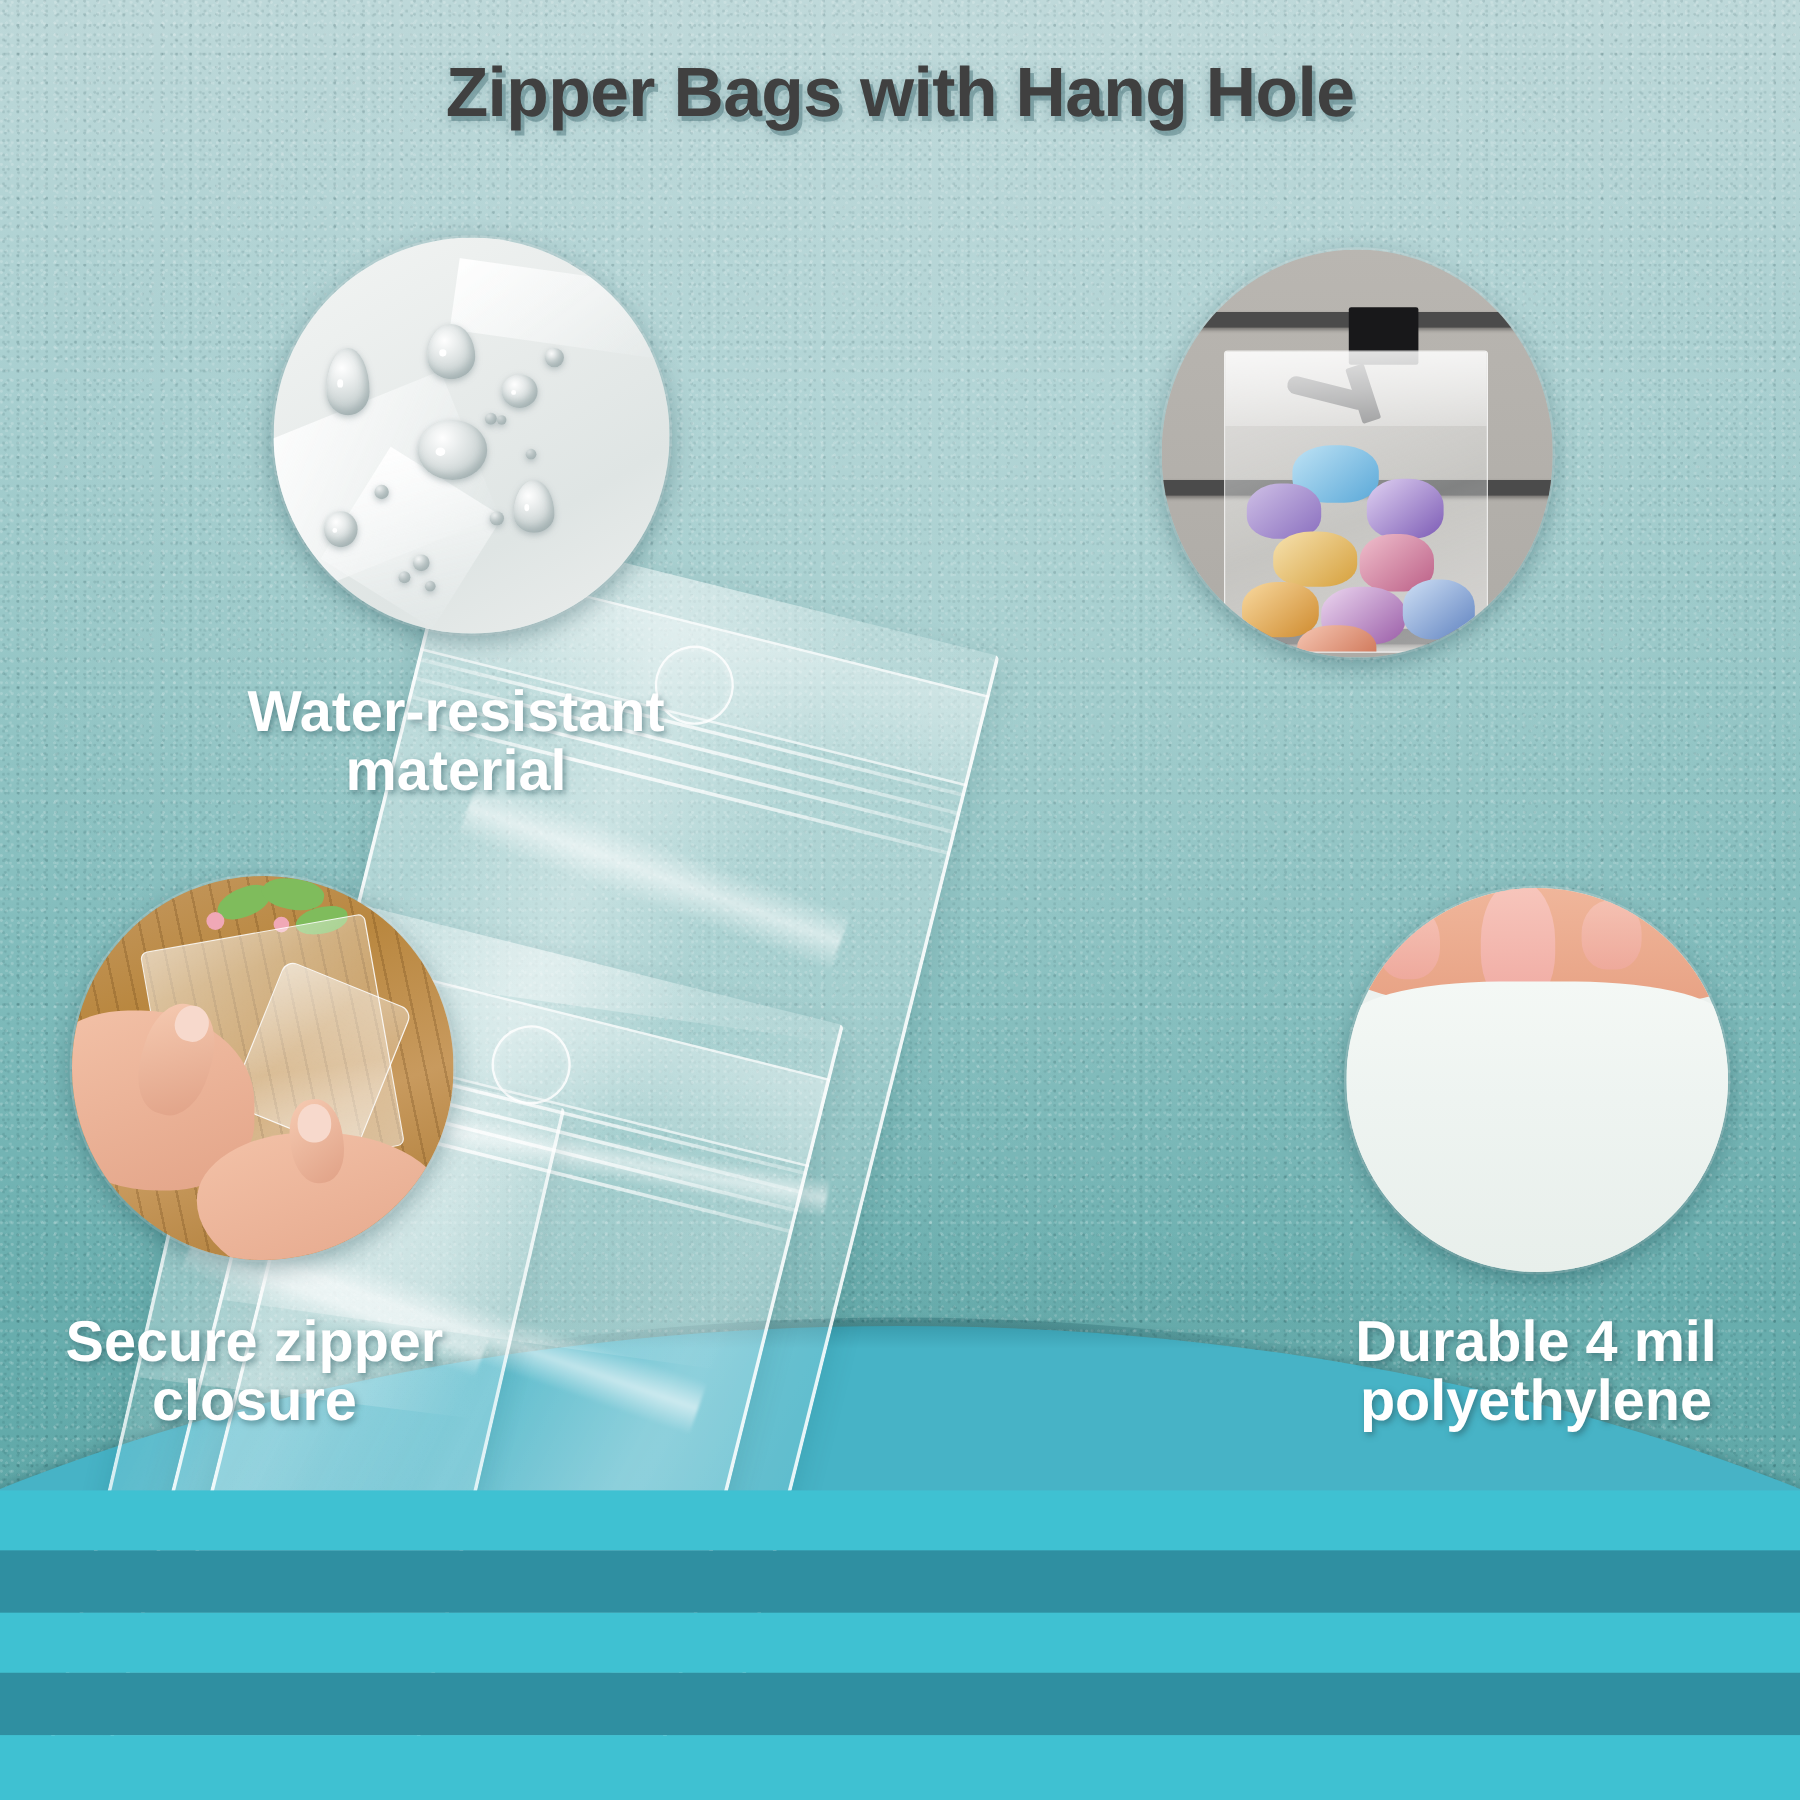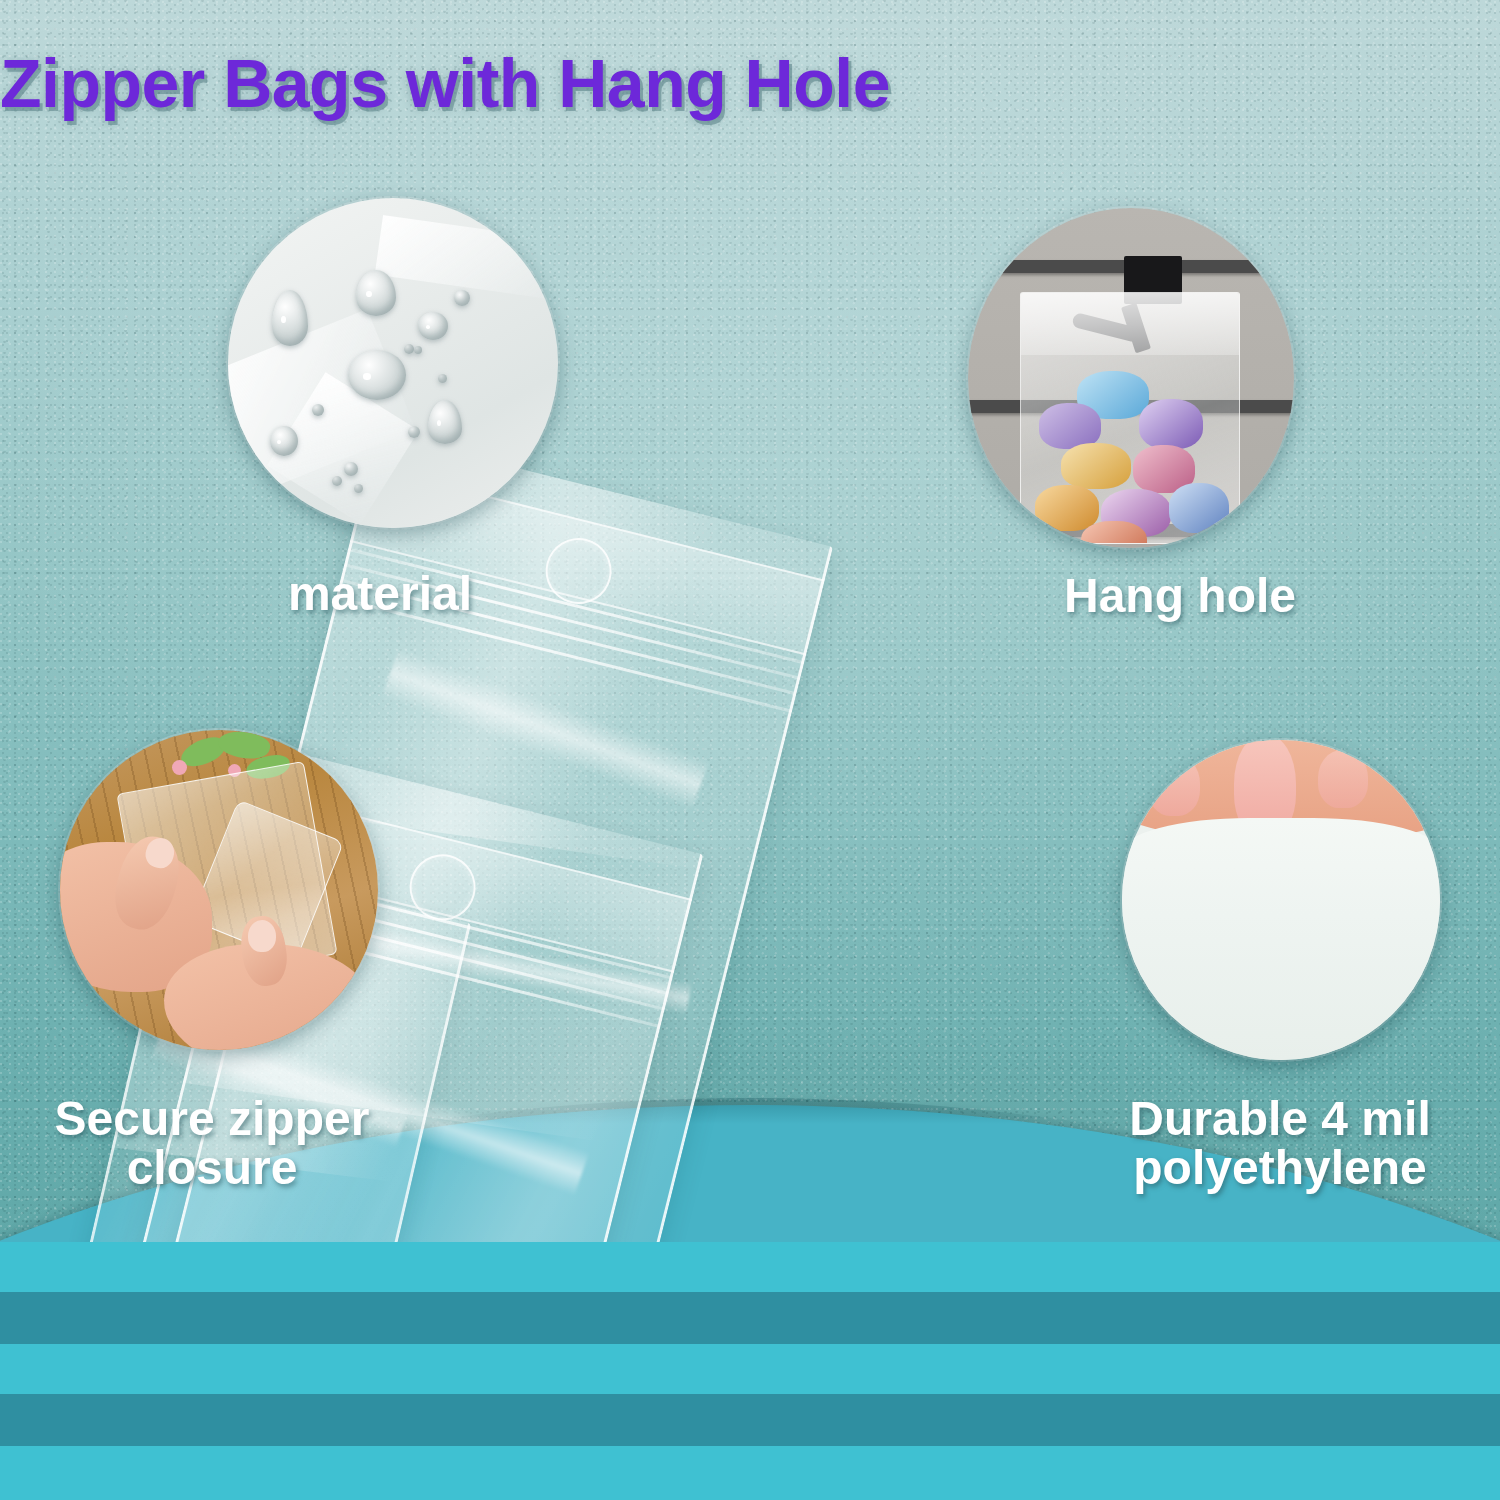--- a/index.html
+++ b/index.html
@@ -176,24 +176,24 @@
   .poly-film{
     position:absolute;left:0;right:0;bottom:0;
     background:linear-gradient(180deg,#f4f8f5 0%,#eef4f1 40%,#e8efeb 100%);
     border-top-left-radius:40% 14%;
     border-top-right-radius:40% 14%;
   }
 
   
   .title{
     position:absolute;left:0;right:0;top:44px;
-    text-align:left;
-    font-size:68px;font-weight:bold;
+    text-align:center;
+    font-size:58px;font-weight:bold;
     letter-spacing:-0.5px;
-    color:#6d28d9;
+    color:#404040;
     text-shadow:3px 4px 0 rgba(90,130,135,.55), 0 2px 10px rgba(60,100,108,.35);
     white-space:nowrap;
   }
   .caption{
     position:absolute;
     color:#ffffff;
     font-size:48px;font-weight:bold;line-height:1.02;
     text-shadow:2px 3px 5px rgba(40,85,92,.55);
   }
   .caption div{white-space:nowrap;}
@@ -346,25 +346,25 @@
       <div class="pinch-nail" style="left:112px;top:-6px;width:62px;height:104px;"></div>
       <div class="pinch-nail" style="left:26px;top:14px;width:52px;height:62px;opacity:.8;"></div>
       <div class="pinch-nail" style="left:196px;top:10px;width:50px;height:58px;opacity:.7;"></div>
       <div class="poly-film" style="top:78px;"></div>
     </div>
   </div>
 
   <div class="title">Zipper Bags with Hang Hole</div>
 
   <div class="caption cap-water">
+    <div>Water-resistant</div>
     <div>material</div>
   </div>
 
   <div class="caption cap-hang">
-    <div>Hang hole</div>
   </div>
 
   <div class="caption cap-zip">
     <div>Secure zipper</div>
     <div>closure</div>
   </div>
 
   <div class="caption cap-poly">
     <div>Durable 4 mil</div>
     <div>polyethylene</div>

